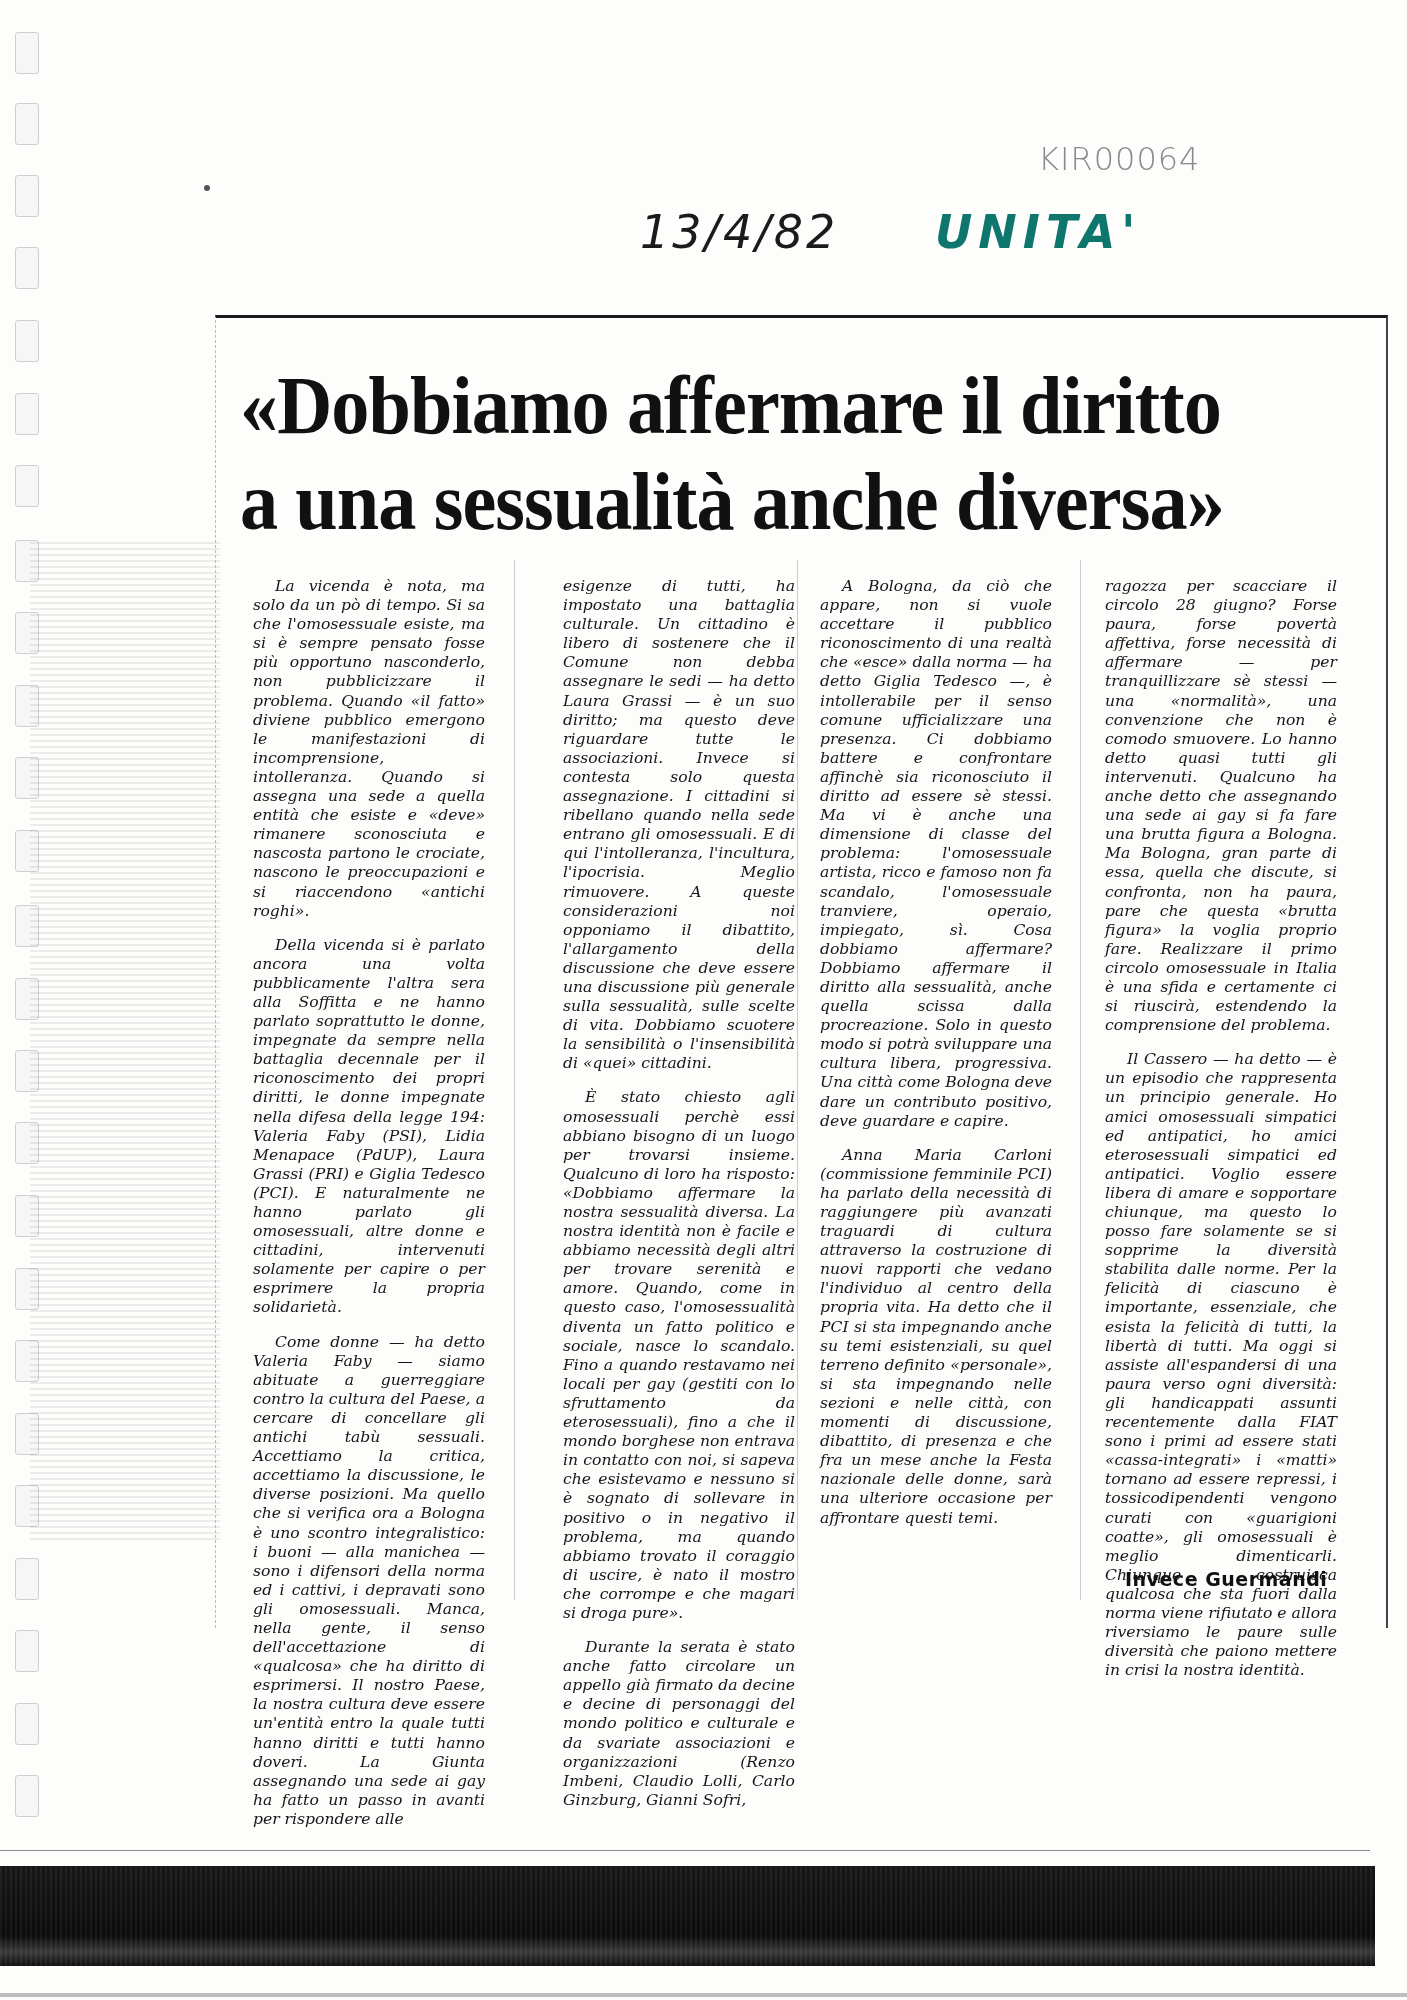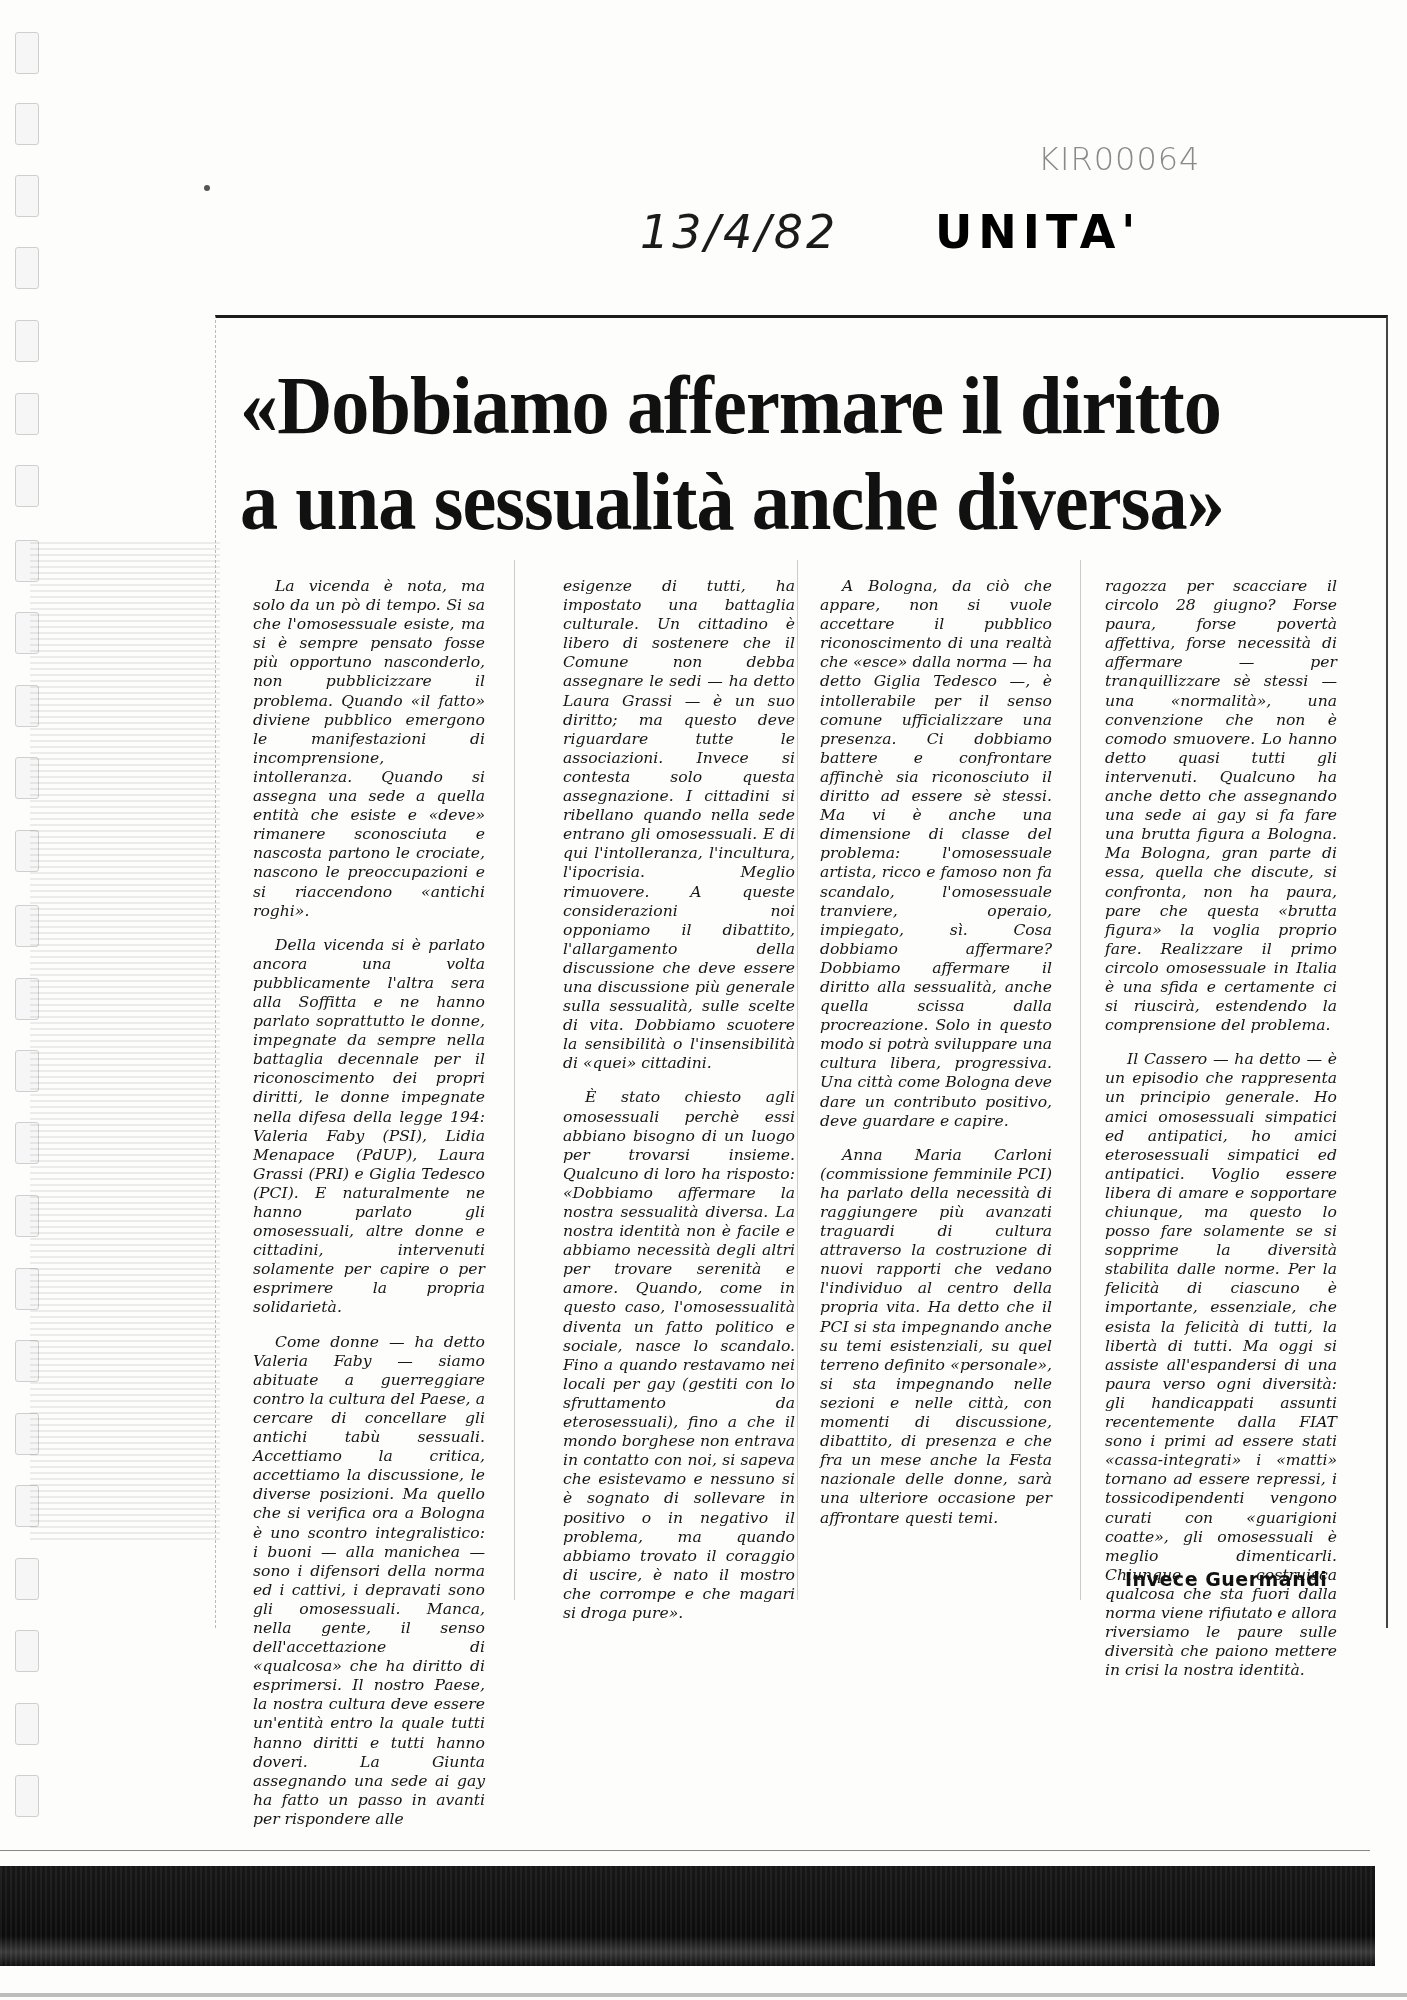--- a/index.html
+++ b/index.html
@@ -23,22 +23,22 @@
     font-family: "DejaVu Sans", sans-serif; font-size: 32px; color: #8a8a8a;
     letter-spacing: 1px; font-weight: 300;
   }
   .handwritten-date {
     position: absolute; left: 640px; top: 205px;
     font-family: "DejaVu Sans", sans-serif; font-size: 46px; font-style: italic;
     color: #1b1b1b; letter-spacing: 3px;
   }
   .handwritten-source {
     position: absolute; left: 935px; top: 205px;
-    font-family: "DejaVu Sans", sans-serif; font-size: 46px; 
-    font-weight: bold; color: #000000; letter-spacing: 6px;
+    font-family: "DejaVu Sans", sans-serif; font-size: 46px; font-style: italic;
+    font-weight: bold; color: #0f766e; letter-spacing: 6px;
   }
   .clip {
     position: absolute; left: 215px; top: 315px; width: 1170px; height: 1310px;
     border-top: 3px solid #1c1c1c;
     border-left: 1px dashed #bbb;
     border-right: 2px solid #444;
   }
   .headline {
     position: absolute; left: 240px; top: 358px; width: 1130px;
     font-family: "Liberation Serif", serif; font-weight: bold;
@@ -124,20 +124,21 @@
 
 <div class="col c1">
   <p>La vicenda è nota, ma solo da un pò di tempo. Si sa che l'omosessuale esiste, ma si è sempre pensato fosse più opportuno nasconderlo, non pubblicizzare il problema. Quando «il fatto» diviene pubblico emergono le manifestazioni di incomprensione, intolleranza. Quando si assegna una sede a quella entità che esiste e «deve» rimanere sconosciuta e nascosta partono le crociate, nascono le preoccupazioni e si riaccendono «antichi roghi».</p>
   <p>Della vicenda si è parlato ancora una volta pubblicamente l'altra sera alla Soffitta e ne hanno parlato soprattutto le donne, impegnate da sempre nella battaglia decennale per il riconoscimento dei propri diritti, le donne impegnate nella difesa della legge 194: Valeria Faby (PSI), Lidia Menapace (PdUP), Laura Grassi (PRI) e Giglia Tedesco (PCI). E naturalmente ne hanno parlato gli omosessuali, altre donne e cittadini, intervenuti solamente per capire o per esprimere la propria solidarietà.</p>
   <p>Come donne — ha detto Valeria Faby — siamo abituate a guerreggiare contro la cultura del Paese, a cercare di concellare gli antichi tabù sessuali. Accettiamo la critica, accettiamo la discussione, le diverse posizioni. Ma quello che si verifica ora a Bologna è uno scontro integralistico: i buoni — alla manichea — sono i difensori della norma ed i cattivi, i depravati sono gli omosessuali. Manca, nella gente, il senso dell'accettazione di «qualcosa» che ha diritto di esprimersi. Il nostro Paese, la nostra cultura deve essere un'entità entro la quale tutti hanno diritti e tutti hanno doveri. La Giunta assegnando una sede ai gay ha fatto un passo in avanti per rispondere alle</p>
 </div>
 
 <div class="col c2">
   <p class="cont">esigenze di tutti, ha impostato una battaglia culturale. Un cittadino è libero di sostenere che il Comune non debba assegnare le sedi — ha detto Laura Grassi — è un suo diritto; ma questo deve riguardare tutte le associazioni. Invece si contesta solo questa assegnazione. I cittadini si ribellano quando nella sede entrano gli omosessuali. E di qui l'intolleranza, l'incultura, l'ipocrisia. Meglio rimuovere. A queste considerazioni noi opponiamo il dibattito, l'allargamento della discussione che deve essere una discussione più generale sulla sessualità, sulle scelte di vita. Dobbiamo scuotere la sensibilità o l'insensibilità di «quei» cittadini.</p>
   <p>È stato chiesto agli omosessuali perchè essi abbiano bisogno di un luogo per trovarsi insieme. Qualcuno di loro ha risposto: «Dobbiamo affermare la nostra sessualità diversa. La nostra identità non è facile e abbiamo necessità degli altri per trovare serenità e amore. Quando, come in questo caso, l'omosessualità diventa un fatto politico e sociale, nasce lo scandalo. Fino a quando restavamo nei locali per gay (gestiti con lo sfruttamento da eterosessuali), fino a che il mondo borghese non entrava in contatto con noi, si sapeva che esistevamo e nessuno si è sognato di sollevare in positivo o in negativo il problema, ma quando abbiamo trovato il coraggio di uscire, è nato il mostro che corrompe e che magari si droga pure».</p>
+  <p>Durante la serata è stato anche fatto circolare un appello già firmato da decine e decine di personaggi del mondo politico e culturale e da svariate associazioni e organizzazioni (Renzo Imbeni, Claudio Lolli, Carlo Ginzburg, Gianni Sofri,</p>
 </div>
 
 <div class="col c3">
   <p>A Bologna, da ciò che appare, non si vuole accettare il pubblico riconoscimento di una realtà che «esce» dalla norma — ha detto Giglia Tedesco —, è intollerabile per il senso comune ufficializzare una presenza. Ci dobbiamo battere e confrontare affinchè sia riconosciuto il diritto ad essere sè stessi. Ma vi è anche una dimensione di classe del problema: l'omosessuale artista, ricco e famoso non fa scandalo, l'omosessuale tranviere, operaio, impiegato, sì. Cosa dobbiamo affermare? Dobbiamo affermare il diritto alla sessualità, anche quella scissa dalla procreazione. Solo in questo modo si potrà sviluppare una cultura libera, progressiva. Una città come Bologna deve dare un contributo positivo, deve guardare e capire.</p>
   <p>Anna Maria Carloni (commissione femminile PCI) ha parlato della necessità di raggiungere più avanzati traguardi di cultura attraverso la costruzione di nuovi rapporti che vedano l'individuo al centro della propria vita. Ha detto che il PCI si sta impegnando anche su temi esistenziali, su quel terreno definito «personale», si sta impegnando nelle sezioni e nelle città, con momenti di discussione, dibattito, di presenza e che fra un mese anche la Festa nazionale delle donne, sarà una ulteriore occasione per affrontare questi temi.</p>
 </div>
 
 <div class="col c4">
   <p class="cont">ragozza per scacciare il circolo 28 giugno? Forse paura, forse povertà affettiva, forse necessità di affermare — per tranquillizzare sè stessi — una «normalità», una convenzione che non è comodo smuovere. Lo hanno detto quasi tutti gli intervenuti. Qualcuno ha anche detto che assegnando una sede ai gay si fa fare una brutta figura a Bologna. Ma Bologna, gran parte di essa, quella che discute, si confronta, non ha paura, pare che questa «brutta figura» la voglia proprio fare. Realizzare il primo circolo omosessuale in Italia è una sfida e certamente ci si riuscirà, estendendo la comprensione del problema.</p>
   <p>Il Cassero — ha detto — è un episodio che rappresenta un principio generale. Ho amici omosessuali simpatici ed antipatici, ho amici eterosessuali simpatici ed antipatici. Voglio essere libera di amare e sopportare chiunque, ma questo lo posso fare solamente se si sopprime la diversità stabilita dalle norme. Per la felicità di ciascuno è importante, essenziale, che esista la felicità di tutti, la libertà di tutti. Ma oggi si assiste all'espandersi di una paura verso ogni diversità: gli handicappati assunti recentemente dalla FIAT sono i primi ad essere stati «cassa-integrati» i «matti» tornano ad essere repressi, i tossicodipendenti vengono curati con «guarigioni coatte», gli omosessuali è meglio dimenticarli. Chiunque costruisca qualcosa che sta fuori dalla norma viene rifiutato e allora riversiamo le paure sulle diversità che paiono mettere in crisi la nostra identità.</p>

